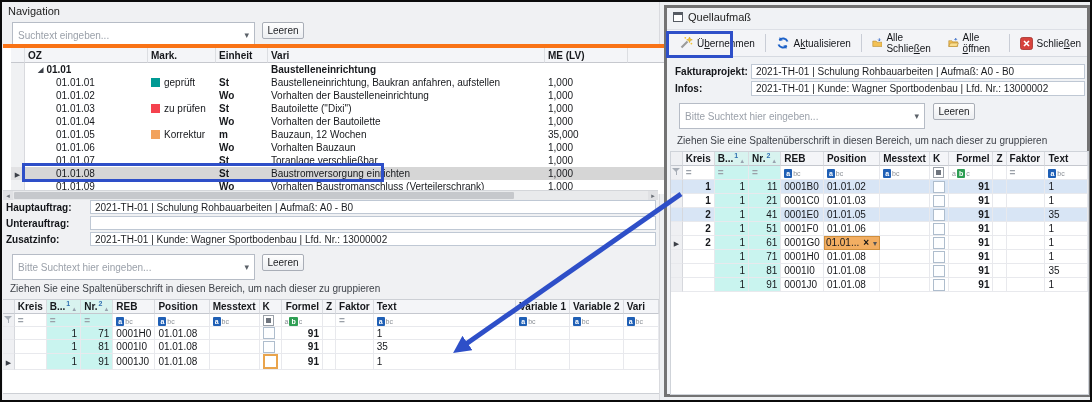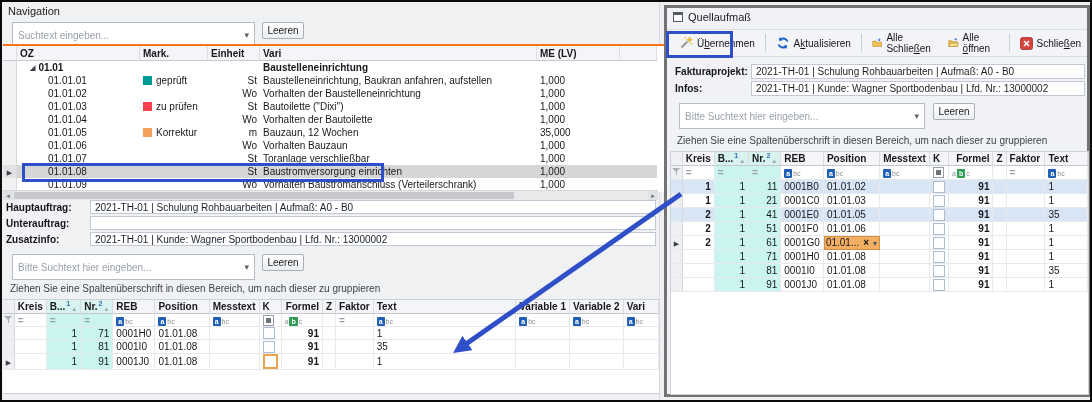--- a/index.html
+++ b/index.html
@@ -56,32 +56,32 @@
   .fic-k::before{content:"";position:absolute;left:2px;top:2px;right:2px;bottom:2px;background:#6e747d;}
   .cb{display:inline-block;width:10px;height:10px;border:1px solid #aebdcd;background:#fdfeff;vertical-align:middle;}
   .cb-focus{width:11px;height:11px;border:2px solid #e9a44c;background:#fff;}
   td.edit{background:#f2ae62 !important;outline:1px solid #cf8f3e;outline-offset:-1px;padding:0 2px;}
   .edit .x{font-weight:bold;font-size:10px;margin-left:4px;color:#111;}
   .edit .ed-dd{font-size:8px;color:#555;margin-left:4px;}
 
   
   .nav{position:absolute;left:0;top:0;width:658px;height:398px;background:#f0f1f3;border-right:1px solid #d9dade;box-sizing:border-box;}
   .nav-title{position:absolute;left:6px;top:3px;font-size:11px;color:#222;}
-  .treewrap{position:absolute;left:1px;top:42px;width:784px;height:146px;background:#fff;border-top:2px solid #f97316;overflow:hidden;}
+  .treewrap{position:absolute;left:1px;top:42px;width:784px;height:146px;background:#fff;border-top:4px solid #f97316;overflow:hidden;padding-left:8px;}
   table.tg{border-collapse:separate;border-spacing:0;table-layout:fixed;font-size:10px;color:#16181c;width:654px;}
   .tg th{height:14px;background:#f4f5f8;border-right:1px solid #dcdee2;border-bottom:1px solid #c6c8ce;
          font-weight:bold;text-align:left;padding:0 3px;white-space:nowrap;overflow:hidden;}
   .tg td{height:13px;padding:0 3px;white-space:nowrap;overflow:hidden;}
   .tg td.ind{background:#f0f1f3;border-right:1px solid #d9dade;text-align:center;padding:0;}
   .tg tr.tsel td{background:#d6d6d6;}
   .tg tr.tsel td.ind{background:#e2e2e4;}
   .tg td.hl{background:#f4b46e;}
   .tg .lvl0{padding-left:13px;font-weight:bold;}
   .tg .lvl1{padding-left:31px;}
-  .tg .eh{font-weight:normal;text-align:right;}
+  .tg .eh{font-weight:bold;}
   .exp{font-size:7px;color:#3c4048;margin-right:3px;vertical-align:1px;}
   .sw{display:inline-block;width:9px;height:9px;margin-right:4px;vertical-align:-1px;}
   .sw-teal{background:#009a94;}
   .sw-red{background:#f5424e;}
   .sw-orange{background:#f2a25c;}
   .hscroll{position:absolute;left:1px;top:188px;width:655px;height:9px;background:#e9eaec;border-top:1px solid #d4d6da;}
   .hs-arrow{position:absolute;top:0;width:10px;height:9px;font-size:7px;color:#6a6f76;display:flex;align-items:center;justify-content:center;background:#e0e1e4;}
   .hs-thumb{position:absolute;left:11px;top:1px;width:500px;height:7px;background:#c6c8cc;border-radius:1px;}
   .gridwrap2{position:absolute;left:1px;top:297px;width:656px;height:93px;background:#fff;
              border-top:1px solid #cdd0d5;border-bottom:1px solid #cdd0d5;overflow:hidden;}

